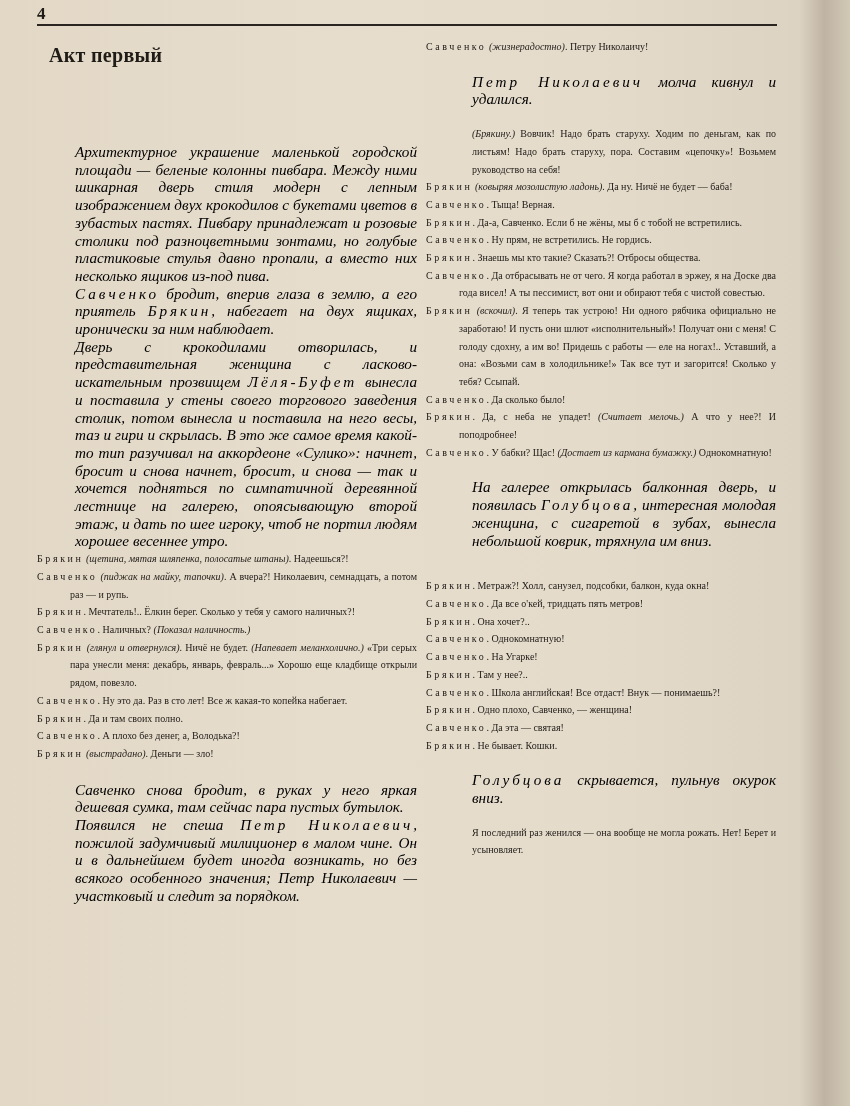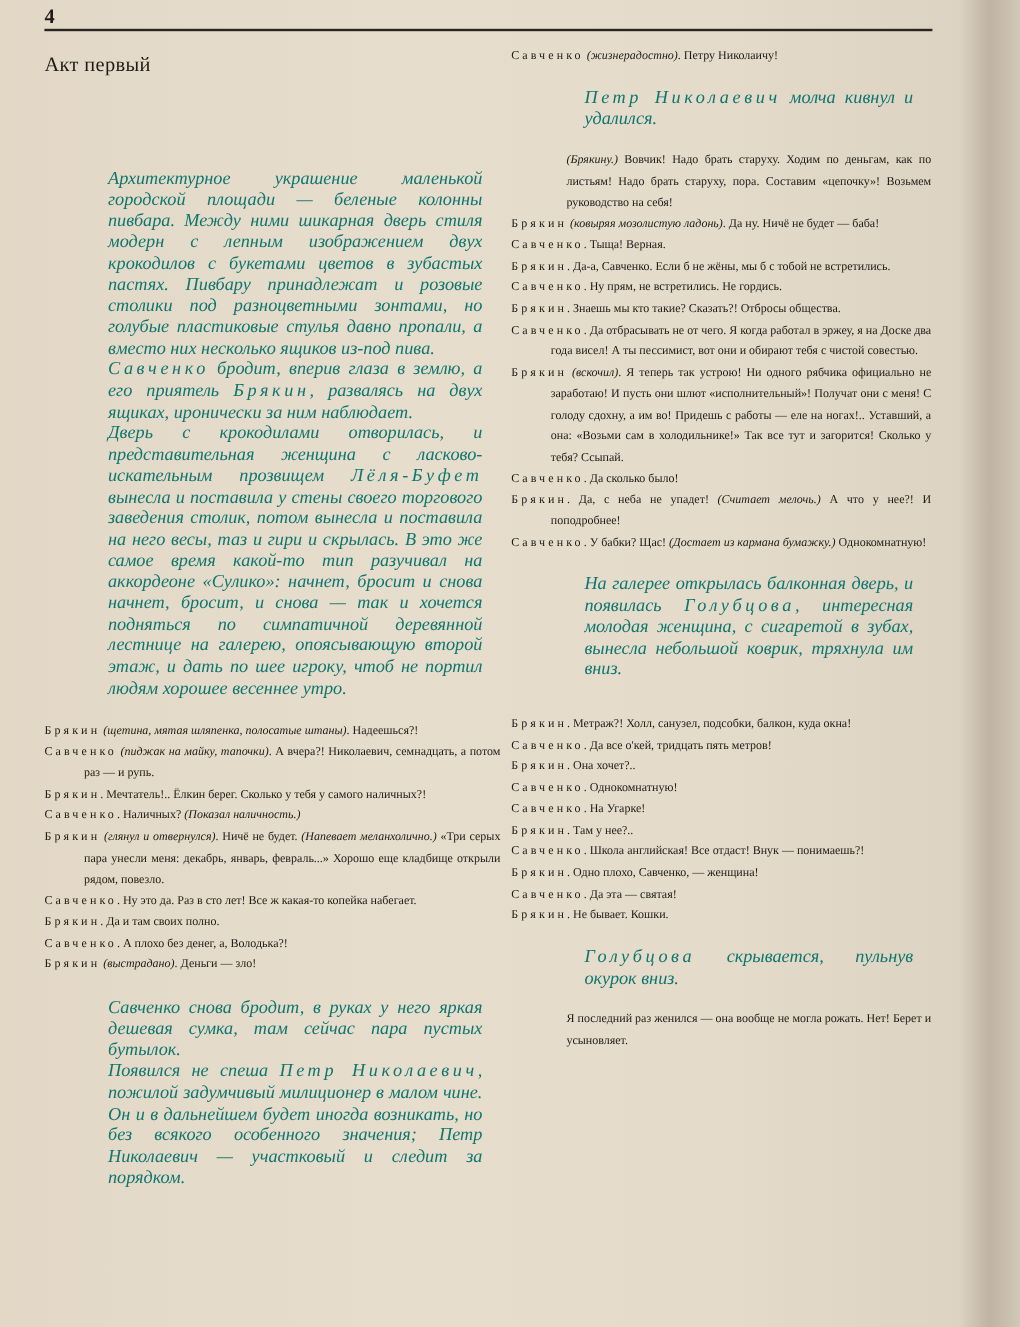--- a/index.html
+++ b/index.html
@@ -15,25 +15,25 @@
     font-weight: bold; font-size: 17px;
   }
   .rule {
     position: absolute; left: 37px; top: 24px; width: 740px; height: 2px;
     background: #2a2520;
   }
   .col { position: absolute; top: 40px; }
   .col-left { left: 37px; width: 380px; }
   .col-right { left: 426px; width: 350px; }
   .act-title {
-    font-weight: normal; font-size: 17px; margin: 4px 0 0 0; letter-spacing: 0.3px;
+    font-weight: bold; font-size: 20px; margin: 4px 0 0 12px; letter-spacing: 0.3px;
   }
   .stage {
     font-style: italic; font-size: 15.2px; line-height: 17.7px;
-    text-align: justify; margin: 15px; color: #0f766e;
+    text-align: justify; margin: 0; color: #000000;
   }
   .stage p { margin: 0; }
   .spaced { letter-spacing: 3px; }
   .line {
     font-size: 10px; line-height: 17.7px; text-align: justify;
     padding-left: 33px; text-indent: -33px; margin: 0;
   }
   .speaker { letter-spacing: 2.6px; }
   .dir { font-style: italic; }
   .block-indent { padding-left: 46px; }
@@ -42,25 +42,25 @@
 <body>
 
 <div class="page-number">4</div>
 <div class="rule"></div>
 
 <div class="col col-left">
   <h1 class="act-title">Акт первый</h1>
 
   <div class="stage" style="margin-top:76px; padding-left:38px;">
     <p>Архитектурное украшение маленькой городской площади — беленые колонны пивбара. Между ними шикарная дверь стиля модерн с лепным изображением двух крокодилов с букетами цветов в зубастых пастях. Пивбару принадлежат и розовые столики под разноцветными зонтами, но голубые пластиковые стулья давно пропали, а вместо них несколько ящиков из-под пива.</p>
-    <p><span class="spaced">Савченко</span><span> бродит, вперив глаза в землю, а его приятель </span><span class="spaced">Брякин</span><span>, развалясь на двух ящиках, иронически за ним наблюдает.</span></p>
+    <p><span class="spaced">Савченко</span><span> бродит, вперив глаза в землю, а его приятель </span><span class="spaced">Брякин</span><span>, набегает на двух ящиках, иронически за ним наблюдает.</span></p>
     <p><span>Дверь с крокодилами отворилась, и представительная женщина с ласково-искательным прозвищем </span><span class="spaced">Лёля-Буфет</span><span> вынесла и поставила у стены своего торгового заведения столик, потом вынесла и поставила на него весы, таз и гири и скрылась. В это же самое время какой-то тип разучивал на аккордеоне «Сулико»: начнет, бросит и снова начнет, бросит, и снова — так и хочется подняться по симпатичной деревянной лестнице на галерею, опоясывающую второй этаж, и дать по шее игроку, чтоб не портил людям хорошее весеннее утро.</span></p>
   </div>
 
-  <div style="margin-top:18px;">
+  <div style="">
     <p class="line"><span class="speaker">Брякин</span> <span class="dir">(щетина, мятая шляпенка, полосатые штаны)</span><span>. Надеешься?!</span></p>
     <p class="line"><span class="speaker">Савченко</span> <span class="dir">(пиджак на майку, тапочки)</span><span>. А вчера?! Николаевич, семнадцать, а потом раз — и рупь.</span></p>
     <p class="line"><span class="speaker">Брякин</span><span>. Мечтатель!.. Ёлкин берег. Сколько у тебя у самого наличных?!</span></p>
     <p class="line"><span class="speaker">Савченко</span><span>. Наличных? </span><span class="dir">(Показал наличность.)</span></p>
     <p class="line"><span class="speaker">Брякин</span> <span class="dir">(глянул и отвернулся)</span><span>. Ничё не будет. </span><span class="dir">(Напевает меланхолично.)</span><span> «Три серых пара унесли меня: декабрь, январь, февраль...» Хорошо еще кладбище открыли рядом, повезло.</span></p>
     <p class="line"><span class="speaker">Савченко</span><span>. Ну это да. Раз в сто лет! Все ж какая-то копейка набегает.</span></p>
     <p class="line"><span class="speaker">Брякин</span><span>. Да и там своих полно.</span></p>
     <p class="line"><span class="speaker">Савченко</span><span>. А плохо без денег, а, Володька?!</span></p>
     <p class="line"><span class="speaker">Брякин</span> <span class="dir">(выстрадано)</span><span>. Деньги — зло!</span></p>
   </div>

